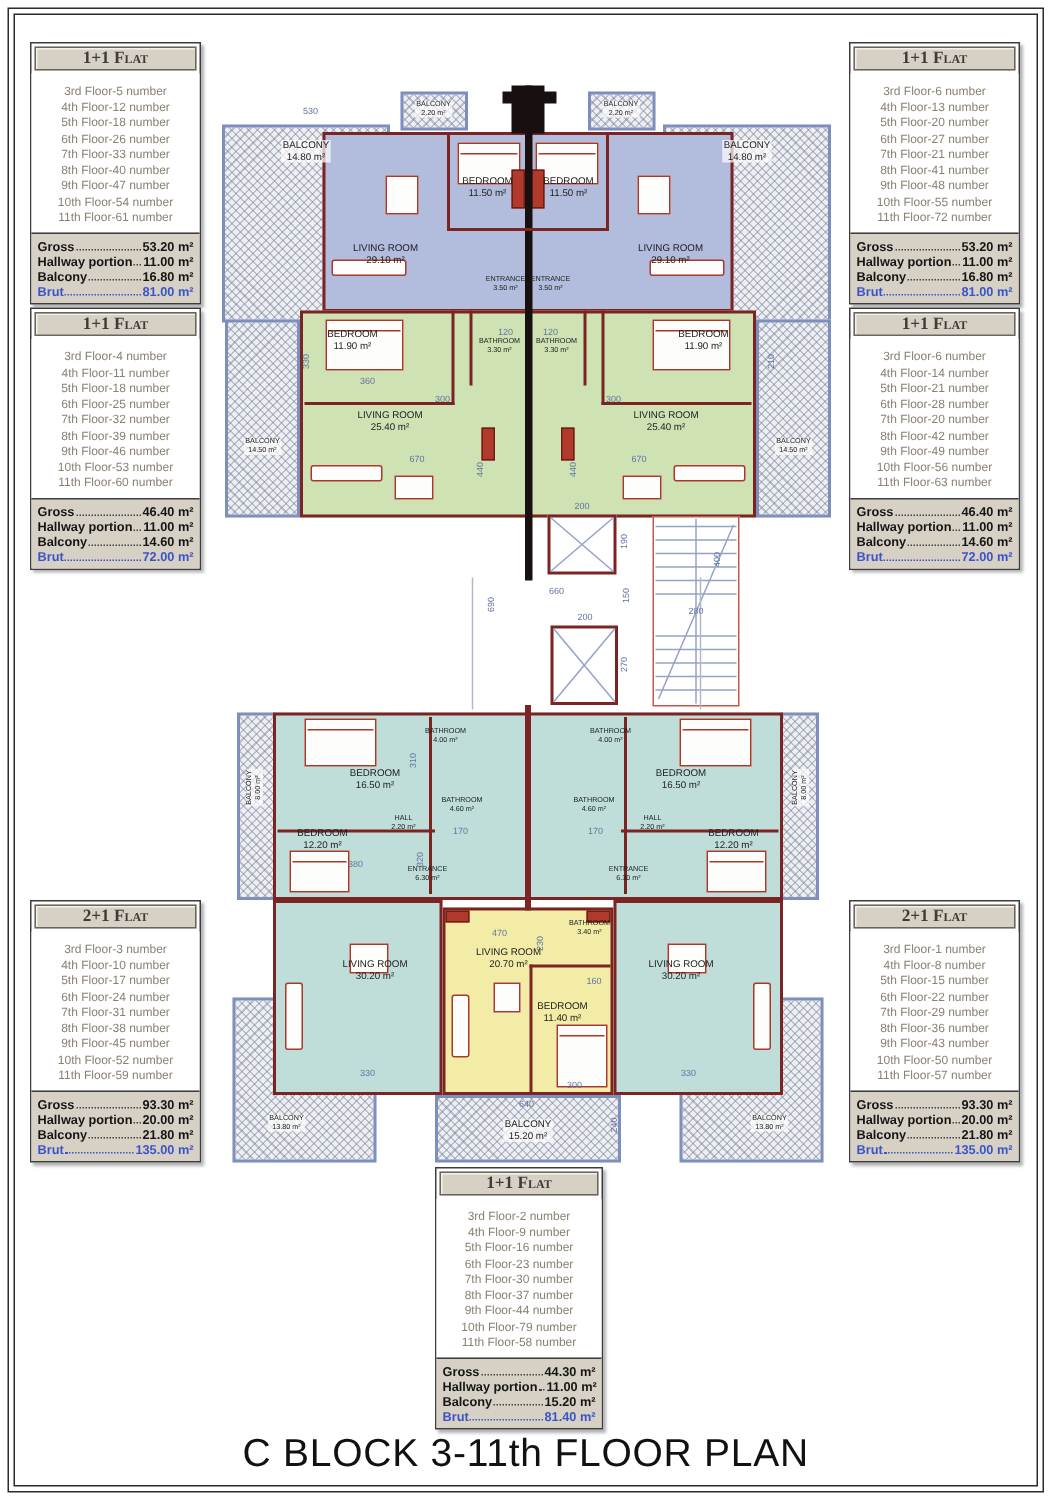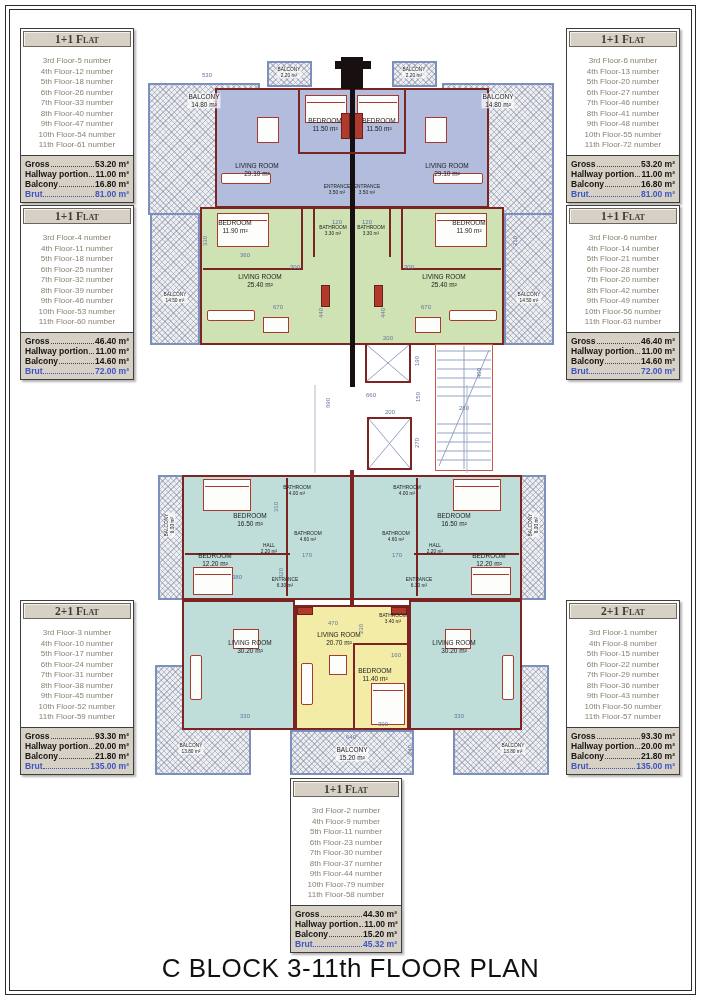--- a/index.html
+++ b/index.html
@@ -169,21 +169,21 @@
   </div>
 </div>
 
 <div class="ibox" style="left:566px;top:28px">
   <div class="ib-title">1+1 Flat</div>
   <div class="ib-list">
       <div class="fl">3rd Floor-6 number</div>
       <div class="fl">4th Floor-13 number</div>
       <div class="fl">5th Floor-20 number</div>
       <div class="fl">6th Floor-27 number</div>
-      <div class="fl">7th Floor-46 number</div>
+      <div class="fl">7th Floor-21 number</div>
       <div class="fl">8th Floor-41 number</div>
       <div class="fl">9th Floor-48 number</div>
       <div class="fl">10th Floor-55 number</div>
       <div class="fl">11th Floor-72 number</div>
     </div>
   <div class="ib-stats">
     <div class="srow">
         <span>Gross</span>
         <span class="lead"></span>
         <span>53.20 m²</span>
@@ -276,21 +276,21 @@
         <span>135.00 m²</span>
       </div>
   </div>
 </div>
 
 <div class="ibox" style="left:290px;top:778px;width:110px">
   <div class="ib-title">1+1 Flat</div>
   <div class="ib-list">
       <div class="fl">3rd Floor-2 number</div>
       <div class="fl">4th Floor-9 number</div>
-      <div class="fl">5th Floor-11 number</div>
+      <div class="fl">5th Floor-16 number</div>
       <div class="fl">6th Floor-23 number</div>
       <div class="fl">7th Floor-30 number</div>
       <div class="fl">8th Floor-37 number</div>
       <div class="fl">9th Floor-44 number</div>
       <div class="fl">10th Floor-79 number</div>
       <div class="fl">11th Floor-58 number</div>
     </div>
   <div class="ib-stats">
     <div class="srow">
         <span>Gross</span>
@@ -303,21 +303,21 @@
         <span>11.00 m²</span>
       </div>
     <div class="srow">
         <span>Balcony</span>
         <span class="lead"></span>
         <span>15.20 m²</span>
       </div>
     <div class="srow brut">
         <span>Brut</span>
         <span class="lead"></span>
-        <span>45.32 m²</span>
+        <span>81.40 m²</span>
       </div>
   </div>
 </div>
 
 <div id="plan">
 
   <div class="balc" style="left:3px;top:28px;width:112px;height:132px"></div>
   <div class="balc" style="left:297px;top:28px;width:112px;height:132px"></div>
   <div class="balc" style="left:122px;top:6px;width:45px;height:26px"></div>
   <div class="balc" style="left:247px;top:6px;width:45px;height:26px"></div>

